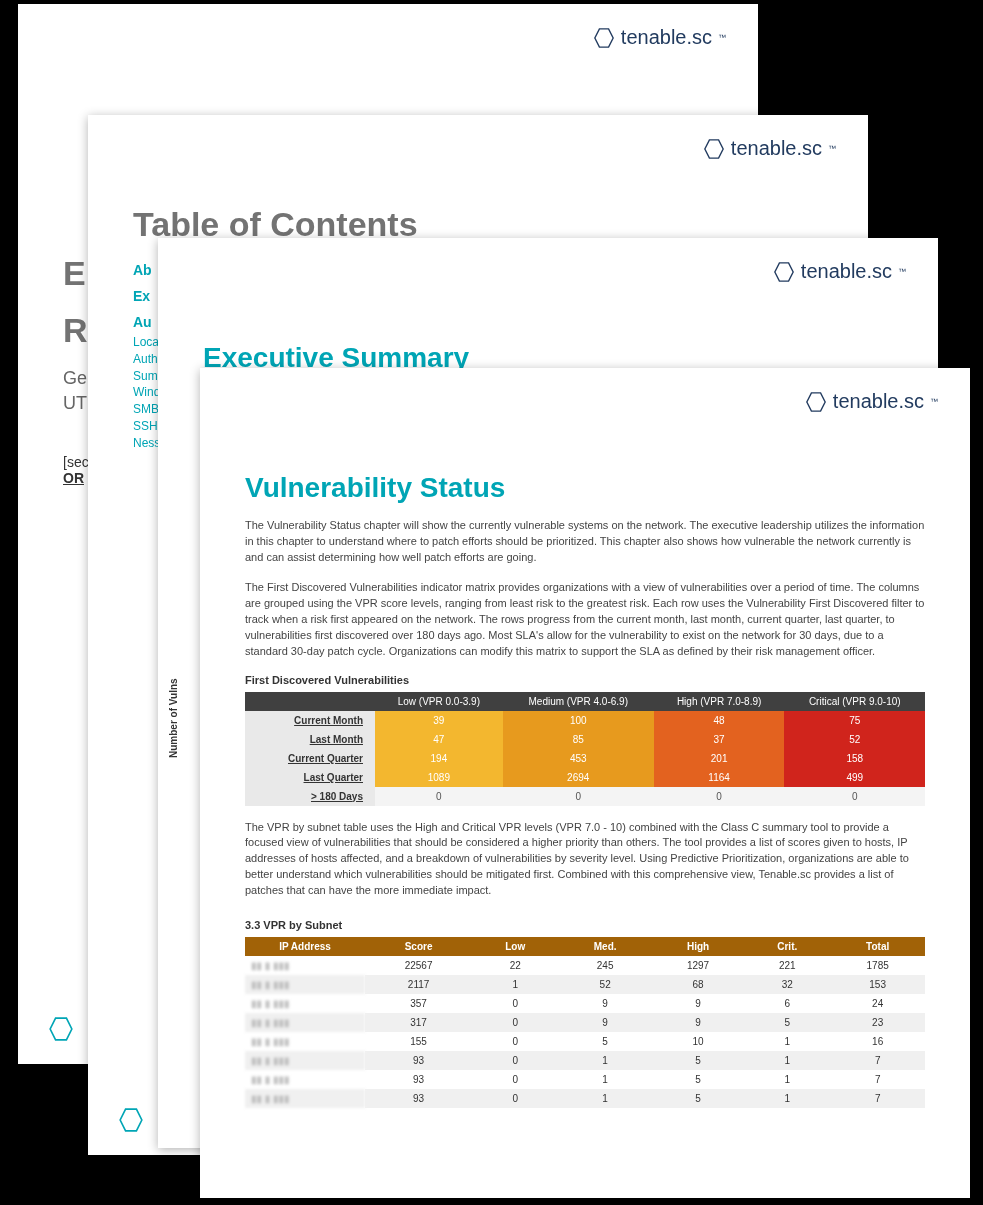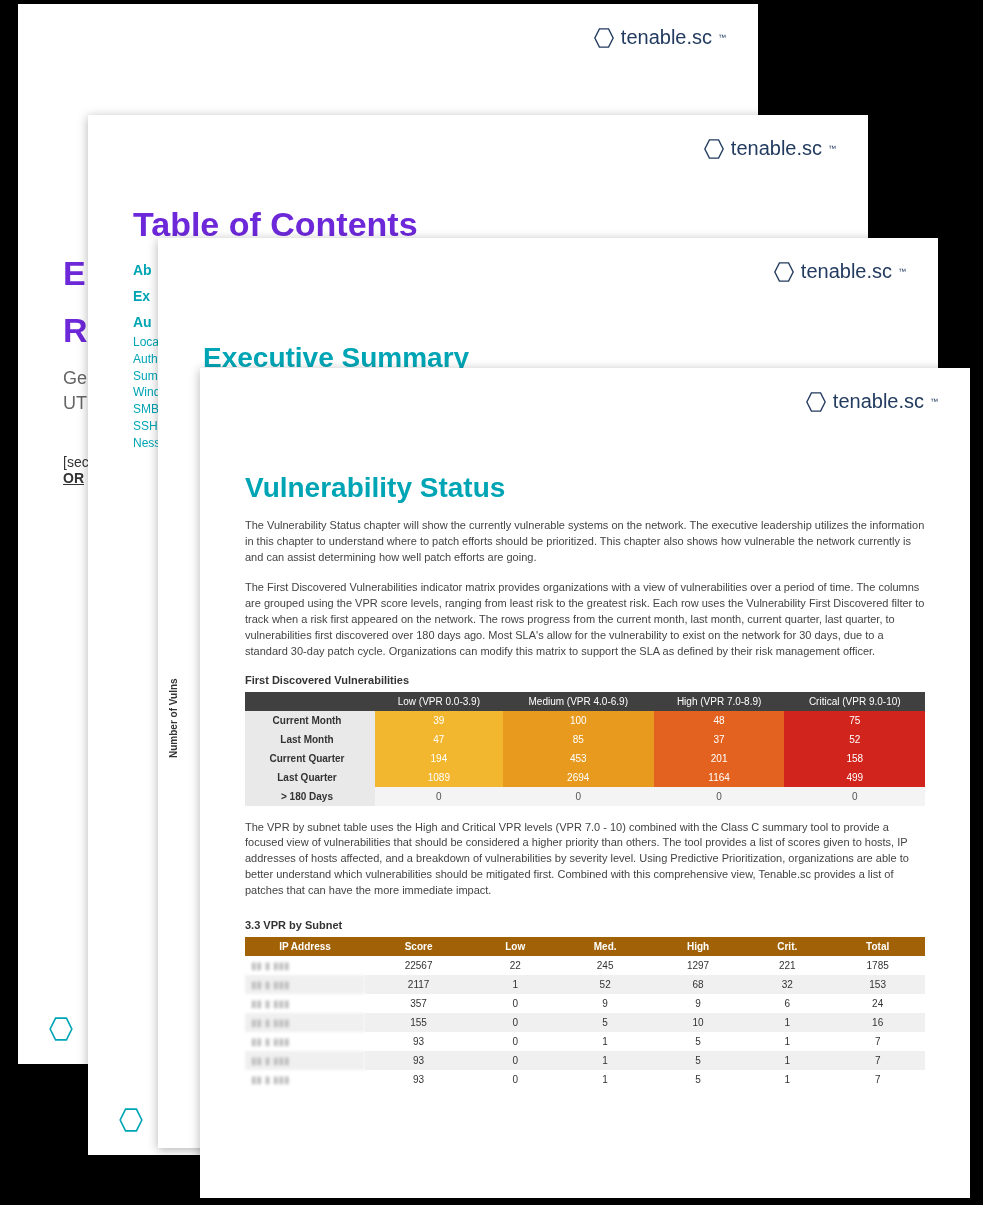--- a/index.html
+++ b/index.html
@@ -28,21 +28,21 @@
     display: flex; align-items: center; gap: 6px;
     font-size: 20px; color: #223b5f; font-weight: 500; justify-content: flex-end;
   }
   .logo-top .tm { font-size: 8px; vertical-align: super; }
   .hexagon {
     width: 22px; height: 22px;
   }
   .hexagon svg { display: block; }
 
   h1.big-teal {
-    color: #6d28d9;
+    color: #737373;
     font-size: 34px;
     font-weight: bold;
     margin-top: 60px;
     margin-bottom: 18px;
   }
   h2.teal {
     color: #00a5b5;
     font-size: 28px;
     font-weight: bold;
     margin-top: 74px;
@@ -67,21 +67,21 @@
   .ylabel {
     position: absolute; left: 10px; top: 520px;
     transform: rotate(-90deg); transform-origin: left top;
     font-size: 10px; font-weight: bold; color:#333;
   }
 
   
   table { border-collapse: collapse; width: 100%; font-size: 10px; }
   th, td { padding: 4px 6px; text-align: center; }
   .fdv th { background:#404040; color:#fff; font-weight:normal; }
-  .fdv td.rowhead { background:#e9e9e9; font-weight:bold; color:#333; text-align:center; padding-right:12px; width:130px;}
+  .fdv td.rowhead { background:#e9e9e9; font-weight:bold; color:#333; text-align:right; padding-right:12px; width:130px;text-decoration:underline;}
   .fdv tr.zero td.cell { background:#f4f4f4; color:#555; }
   .c-low { background:#f3b72f; color:#fff; }
   .c-med { background:#e79a1e; color:#fff; }
   .c-high { background:#e3621f; color:#fff; }
   .c-crit { background:#d0241c; color:#fff; }
 
   .subnet th { background:#a16207; color:#fff; font-weight:bold; }
   .subnet td { color:#333; }
   .subnet tr:nth-child(even) td { background:#f0f0f0; }
   .subnet td.ip { text-align:left; color:#bbb; filter: blur(1.5px); width:120px;}
@@ -284,20 +284,29 @@
           <td class="ip">▮▮ ▮ ▮▮▮</td>
           <td>357</td>
           <td class="v-low">0</td>
           <td class="v-med">9</td>
           <td class="v-high">9</td>
           <td class="v-crit">6</td>
           <td>24</td>
         </tr>
         <tr>
           <td class="ip">▮▮ ▮ ▮▮▮</td>
+          <td>317</td>
+          <td class="v-low">0</td>
+          <td class="v-med">9</td>
+          <td class="v-high">9</td>
+          <td class="v-crit">5</td>
+          <td>23</td>
+        </tr>
+        <tr>
+          <td class="ip">▮▮ ▮ ▮▮▮</td>
           <td>155</td>
           <td class="v-low">0</td>
           <td class="v-med">5</td>
           <td class="v-high">10</td>
           <td class="v-crit">1</td>
           <td>16</td>
         </tr>
         <tr>
           <td class="ip">▮▮ ▮ ▮▮▮</td>
           <td>93</td>

